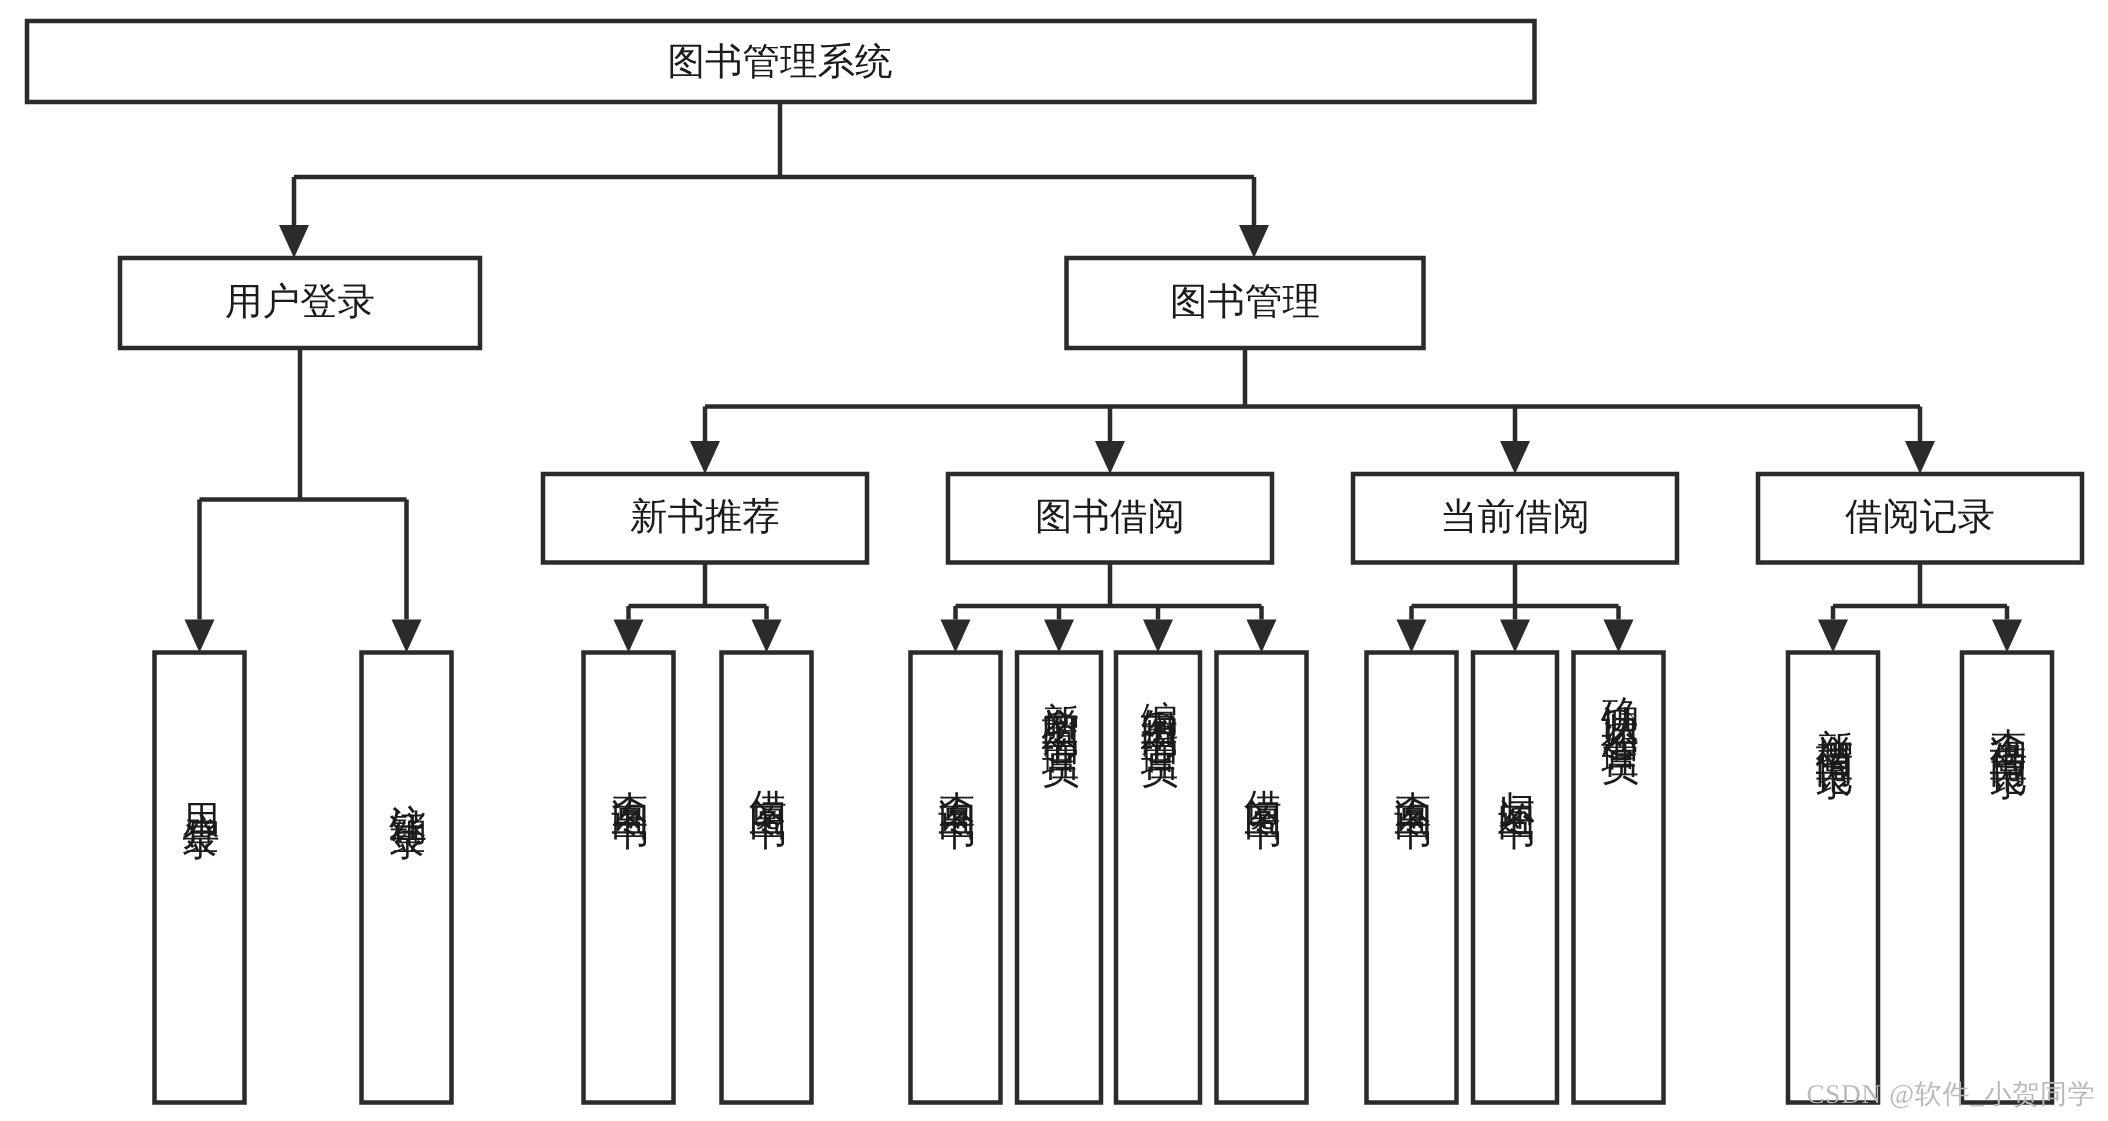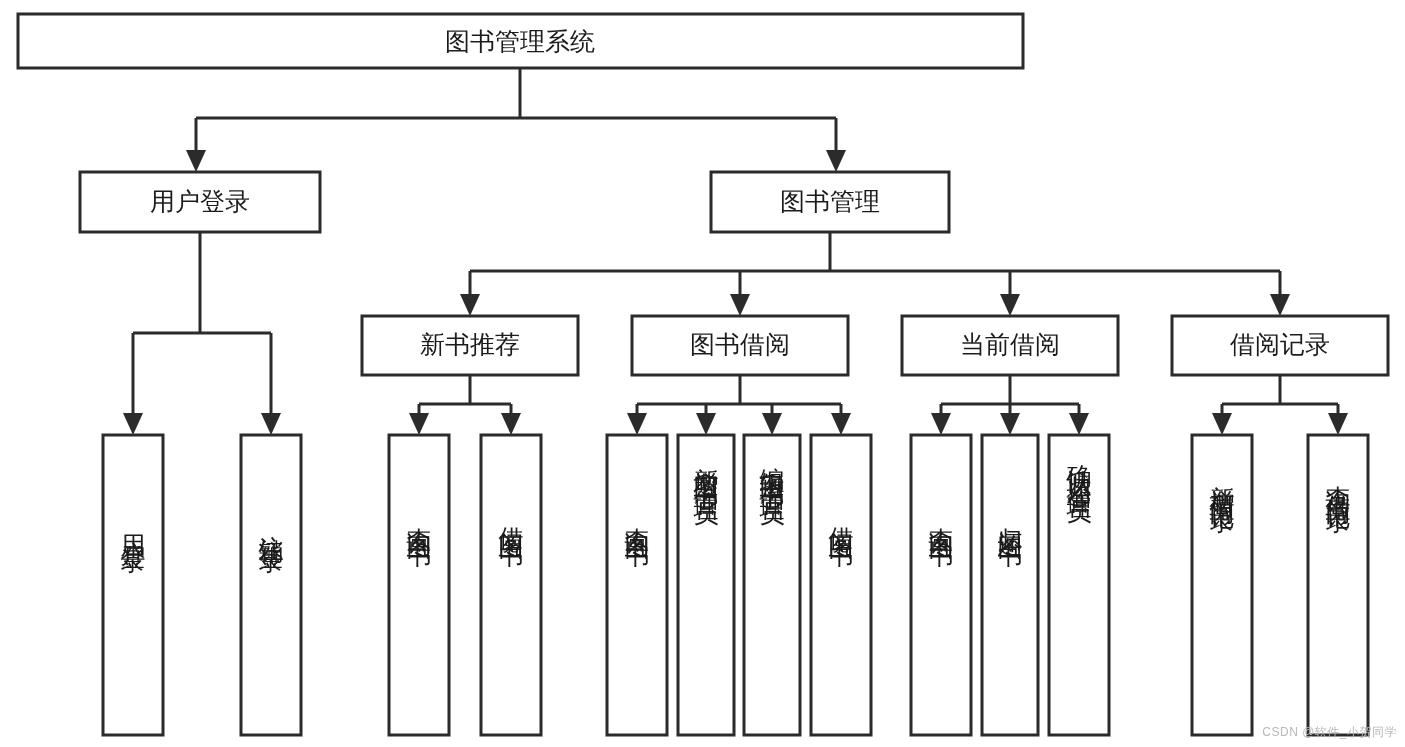--- a/index.html
+++ b/index.html
@@ -65,22 +65,22 @@
     font-size: 25px;
     line-height: 1;
     letter-spacing: 5px;
     color: #1b1b1b;
     white-space: nowrap;
   }
   .watermark {
     position: absolute;
     right: 8px;
     bottom: 6px;
-    font-family: Liberation Sans, sans-serif;
-    font-size: 12px;
+    font-family: Liberation Serif, serif;
+    font-size: 18px;
     color: #b9b9b9;
     letter-spacing: 0.5px;
     white-space: nowrap;
   }
 </style>
 </head>
 <body>
 
 <div id="stage">
 

